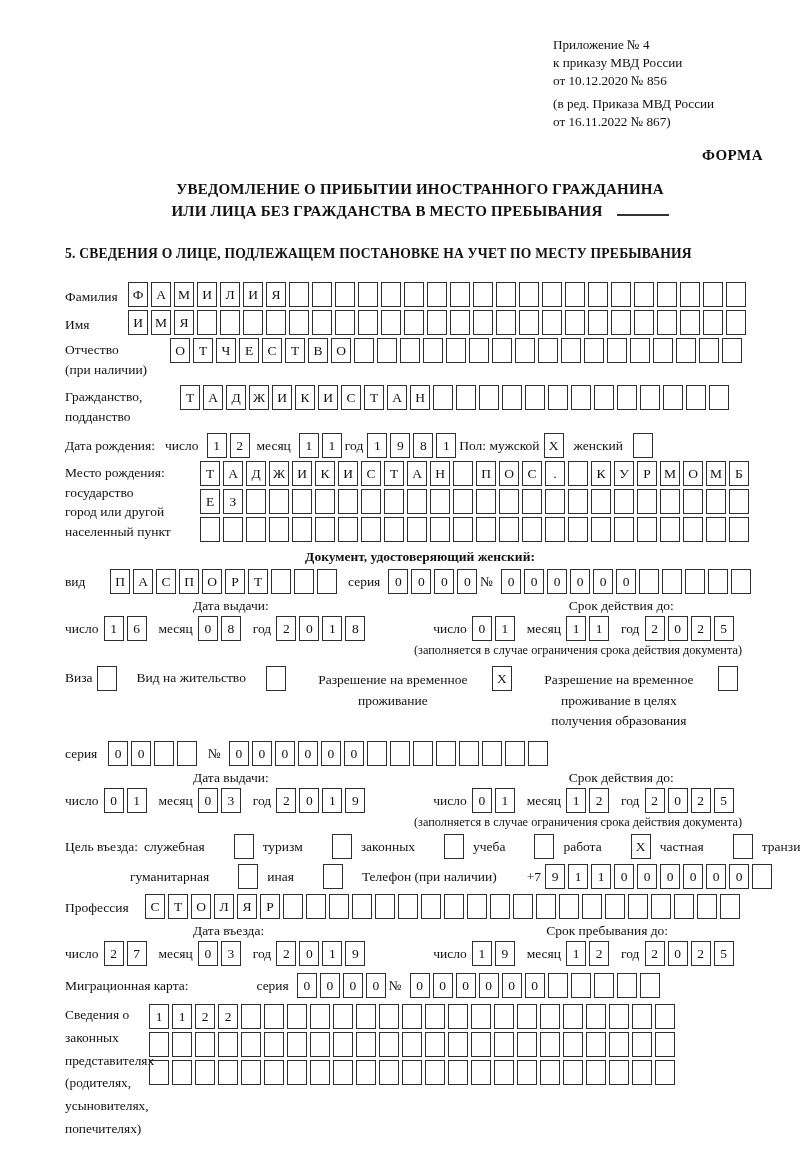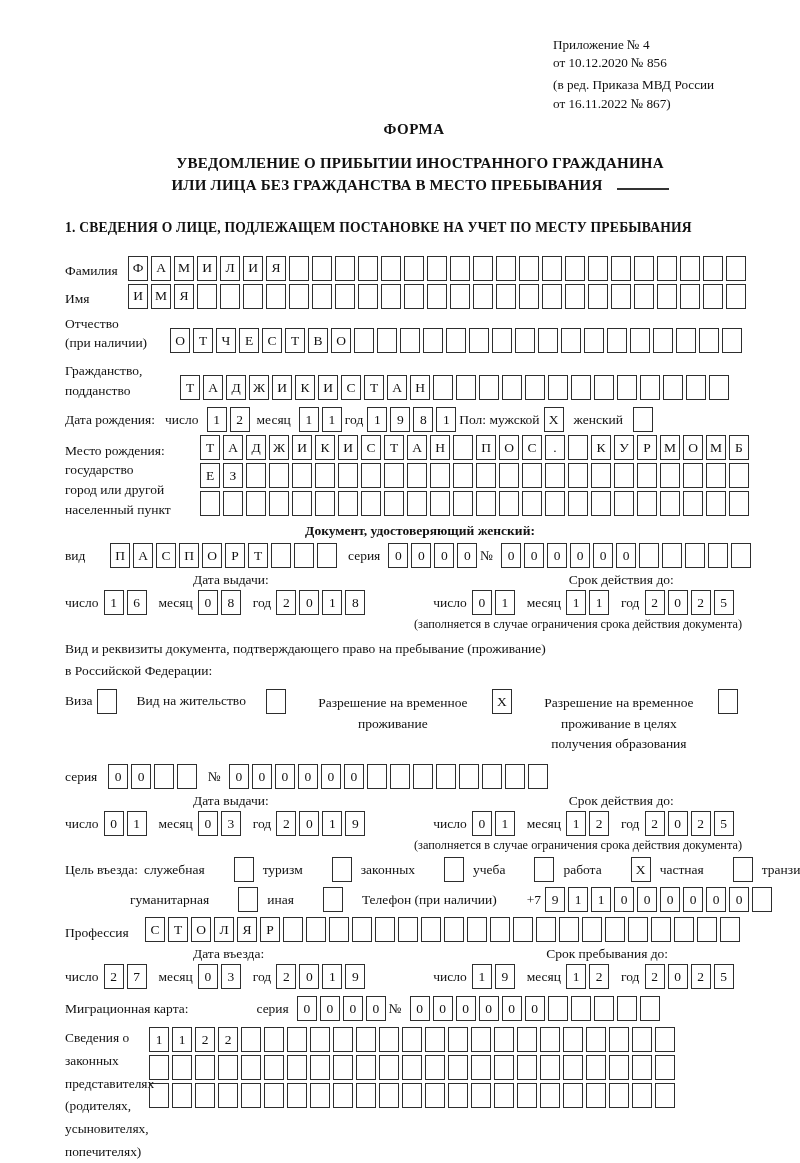--- a/index.html
+++ b/index.html
@@ -6,29 +6,29 @@
   html,body { margin:0; padding:0; background:#ffffff; }
   body {
     width:800px; height:1163px; overflow:hidden;
     font-family:"Liberation Serif", serif; color:#111;
   }
   .page { padding:36px 25px 0 65px; width:800px; }
 
   
   .hdr { margin-left:488px; width:230px; font-size:13.2px; line-height:1.38; }
   .hdr .sub { margin-top:4px; }
-  .forma { text-align:center; padding-right:12px; font-weight:bold; font-size:15px; margin-top:8px; letter-spacing:.5px; }
+  .forma { text-align:right; padding-right:12px; font-weight:bold; font-size:15px; margin-top:16px; letter-spacing:.5px; }
 
   .title { text-align:center; font-weight:bold; font-size:15px; line-height:22px; margin-top:14px; letter-spacing:.2px; }
   .uline { display:inline-block; width:52px; border-bottom:2px solid #333; height:14px; margin-left:14px; }
 
   .sec-head { font-weight:bold; font-size:13.6px; margin-top:24px; letter-spacing:.2px; }
 
   .rows { margin-top:20px; }
-  .row { display:flex; align-items:flex-end; margin-bottom:3px; }
+  .row { display:flex; align-items:flex-start; margin-bottom:3px; }
   .lbl { font-size:13.5px; line-height:1.45; flex:none; padding-top:5px; }
   .lbl.top { padding-top:2px; }
   .cells { display:flex; flex:none; }
   .cell {
     width:20px; height:25px; flex:none;
     border:1.6px solid #2e2e2e; margin-right:3px;
     display:inline-flex; align-items:center; justify-content:center;
     font-size:13.5px; font-family:"Liberation Serif", serif;
   }
   .cbox { margin-right:0; }
@@ -70,33 +70,34 @@
 
   .gap4 { width:4px; flex:none; } .gap8 { width:8px; flex:none; } .gap10 { width:10px; flex:none; }
 </style>
 </head>
 <body>
 
 <div class="page">
 
   <div class="hdr">
     <div>Приложение № 4</div>
+    <div>к приказу МВД России</div>
     <div>от 10.12.2020 № 856</div>
     <div class="sub">(в ред. Приказа МВД России</div>
     <div>от 16.11.2022 № 867)</div>
   </div>
 
   <div class="forma">ФОРМА</div>
 
   <div class="title">
     <div>УВЕДОМЛЕНИЕ О ПРИБЫТИИ ИНОСТРАННОГО ГРАЖДАНИНА</div>
     <div><span>ИЛИ ЛИЦА БЕЗ ГРАЖДАНСТВА В МЕСТО ПРЕБЫВАНИЯ</span><span class="uline"></span></div>
   </div>
 
-  <div class="sec-head">1. СВЕДЕНИЯ О ЛИЦЕ, ПОДЛЕЖАЩЕМ ПОСТАНОВКЕ НА УЧЕТ ПО МЕСТУ ПРЕБЫВАНИЯ</div>
+  <div class="sec-head">5. СВЕДЕНИЯ О ЛИЦЕ, ПОДЛЕЖАЩЕМ ПОСТАНОВКЕ НА УЧЕТ ПО МЕСТУ ПРЕБЫВАНИЯ</div>
 
   <div class="rows">
 
     <div class="row">
       <div class="lbl w63">Фамилия</div>
       <div class="cells">
           <span class="cell">Ф</span>
           <span class="cell">А</span>
           <span class="cell">М</span>
           <span class="cell">И</span>
@@ -431,24 +432,20 @@
               <span class="cell">2</span>
               <span class="cell">0</span>
               <span class="cell">2</span>
               <span class="cell">5</span>
             </div>
         </div>
       </div>
       <div class="note">(заполняется в случае ограничения срока действия документа)</div>
     </div>
 
-    <div class="permit-intro">
-      <div>Вид и реквизиты документа, подтверждающего право на пребывание (проживание)</div>
-      <div>в Российской Федерации:</div>
-    </div>
 
     <div class="permit-row">
       <span class="plabel">Виза</span>
       <span class="gap4"></span>
       <span class="cell cbox"></span>
       <span class="gap10"></span>
         <span class="gap10"></span>
       <span class="plabel">Вид на жительство</span>
       <span class="gap10"></span>
         <span class="gap10"></span>

